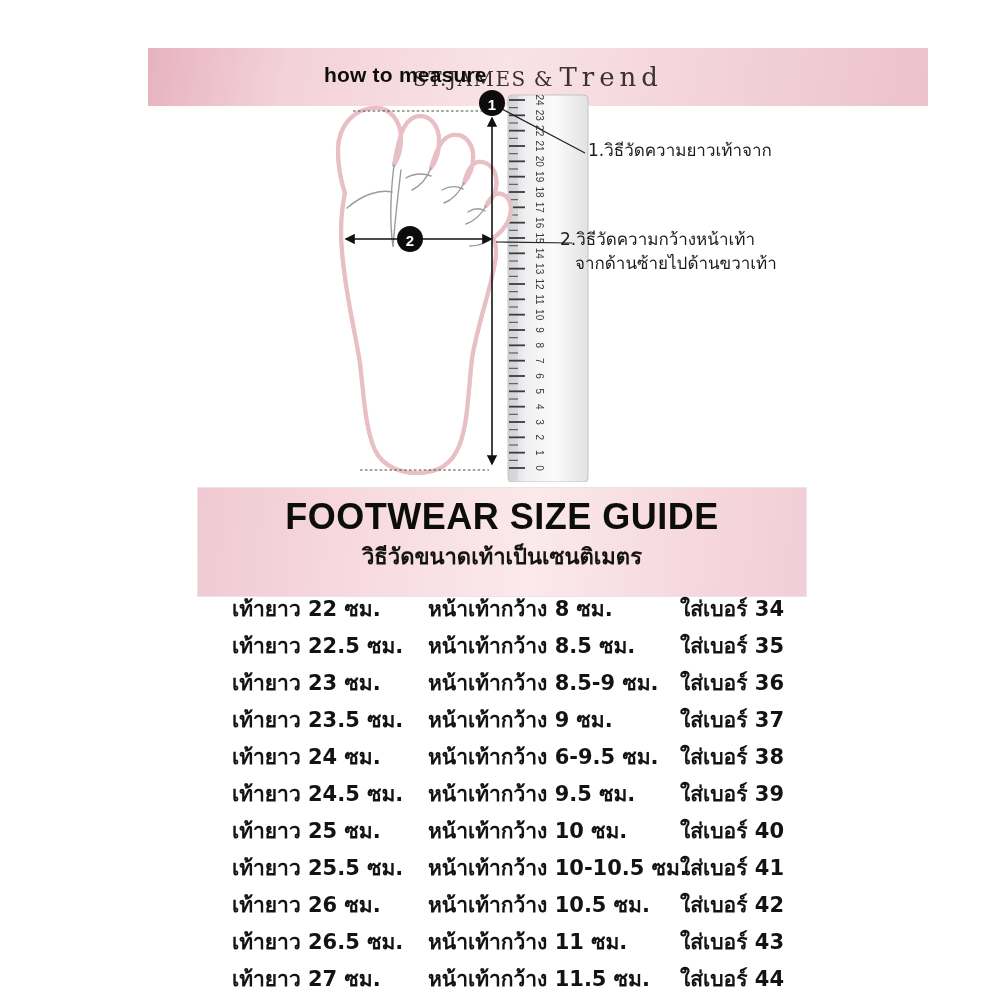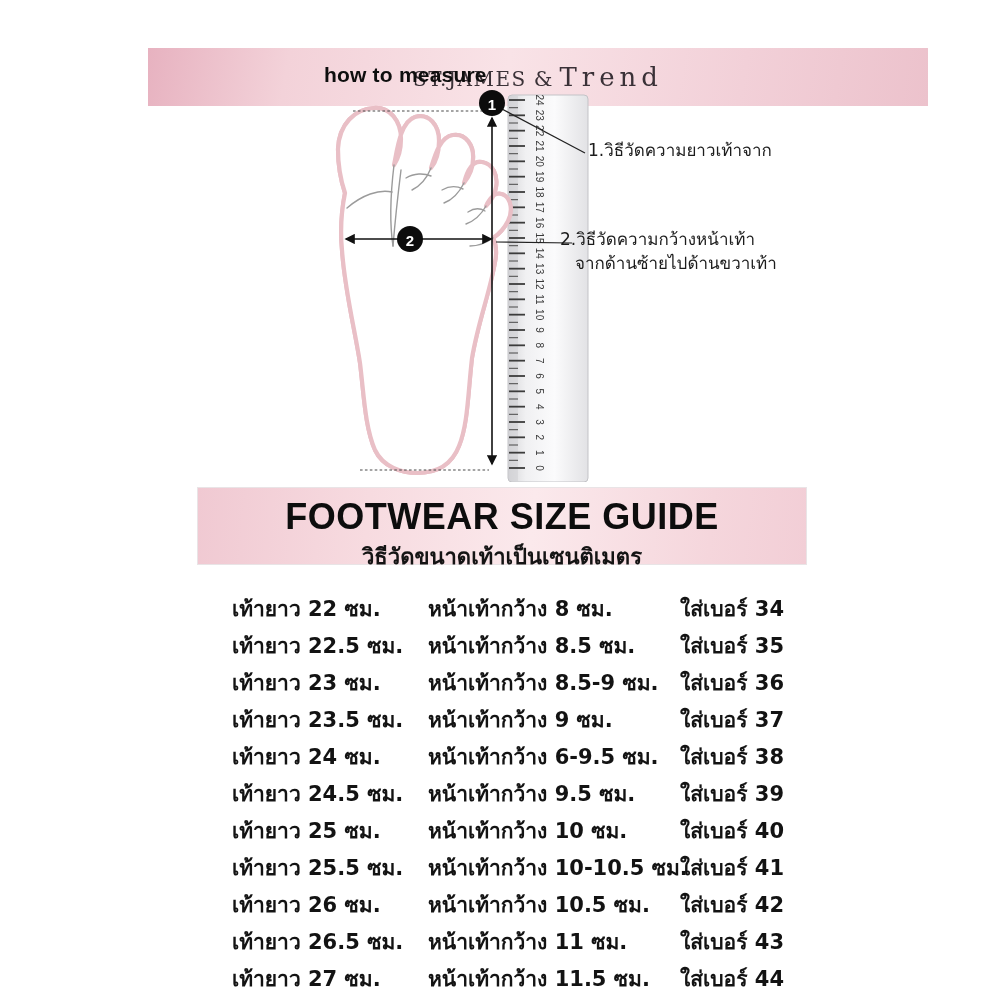--- a/index.html
+++ b/index.html
@@ -24,21 +24,21 @@
     letter-spacing:.2px; font-family:"Liberation Sans","DejaVu Sans",sans-serif;
   }
   .diagram-svg { position:absolute; left:148px; top:62px; }
   
   .instr { position:absolute; font-size:17px; color:#1c1c1c; line-height:1.4; font-weight:500; }
   .instr1 { left:588px; top:139px; }
   .instr2 { left:560px; top:228px; }
   .instr .l2 { padding-left:15px; }
   
   .guide-banner {
-    position:absolute; left:197px; top:487px; width:610px; height:78px; box-sizing:border-box;
+    position:absolute; left:197px; top:487px; width:610px; height:110px; box-sizing:border-box;
     background:linear-gradient(95deg,#f0c9d2 0%,#f7dbe0 28%,#fbe9ec 55%,#f5d6dc 84%,#f2ced6 100%);
     border:1px solid #e9e4e6; text-align:center; padding-top:8px;
   }
   .guide-title {
     font-family:"Liberation Sans","DejaVu Sans",sans-serif;
     font-size:36px; font-weight:700; color:#0d0d0d; letter-spacing:0.5px;
   }
   .guide-subtitle { font-size:22px; font-weight:700; color:#141414; margin-top:1px;text-align:center; }
   
   .size-table { position:absolute; left:232px; top:590px; width:575px; }

